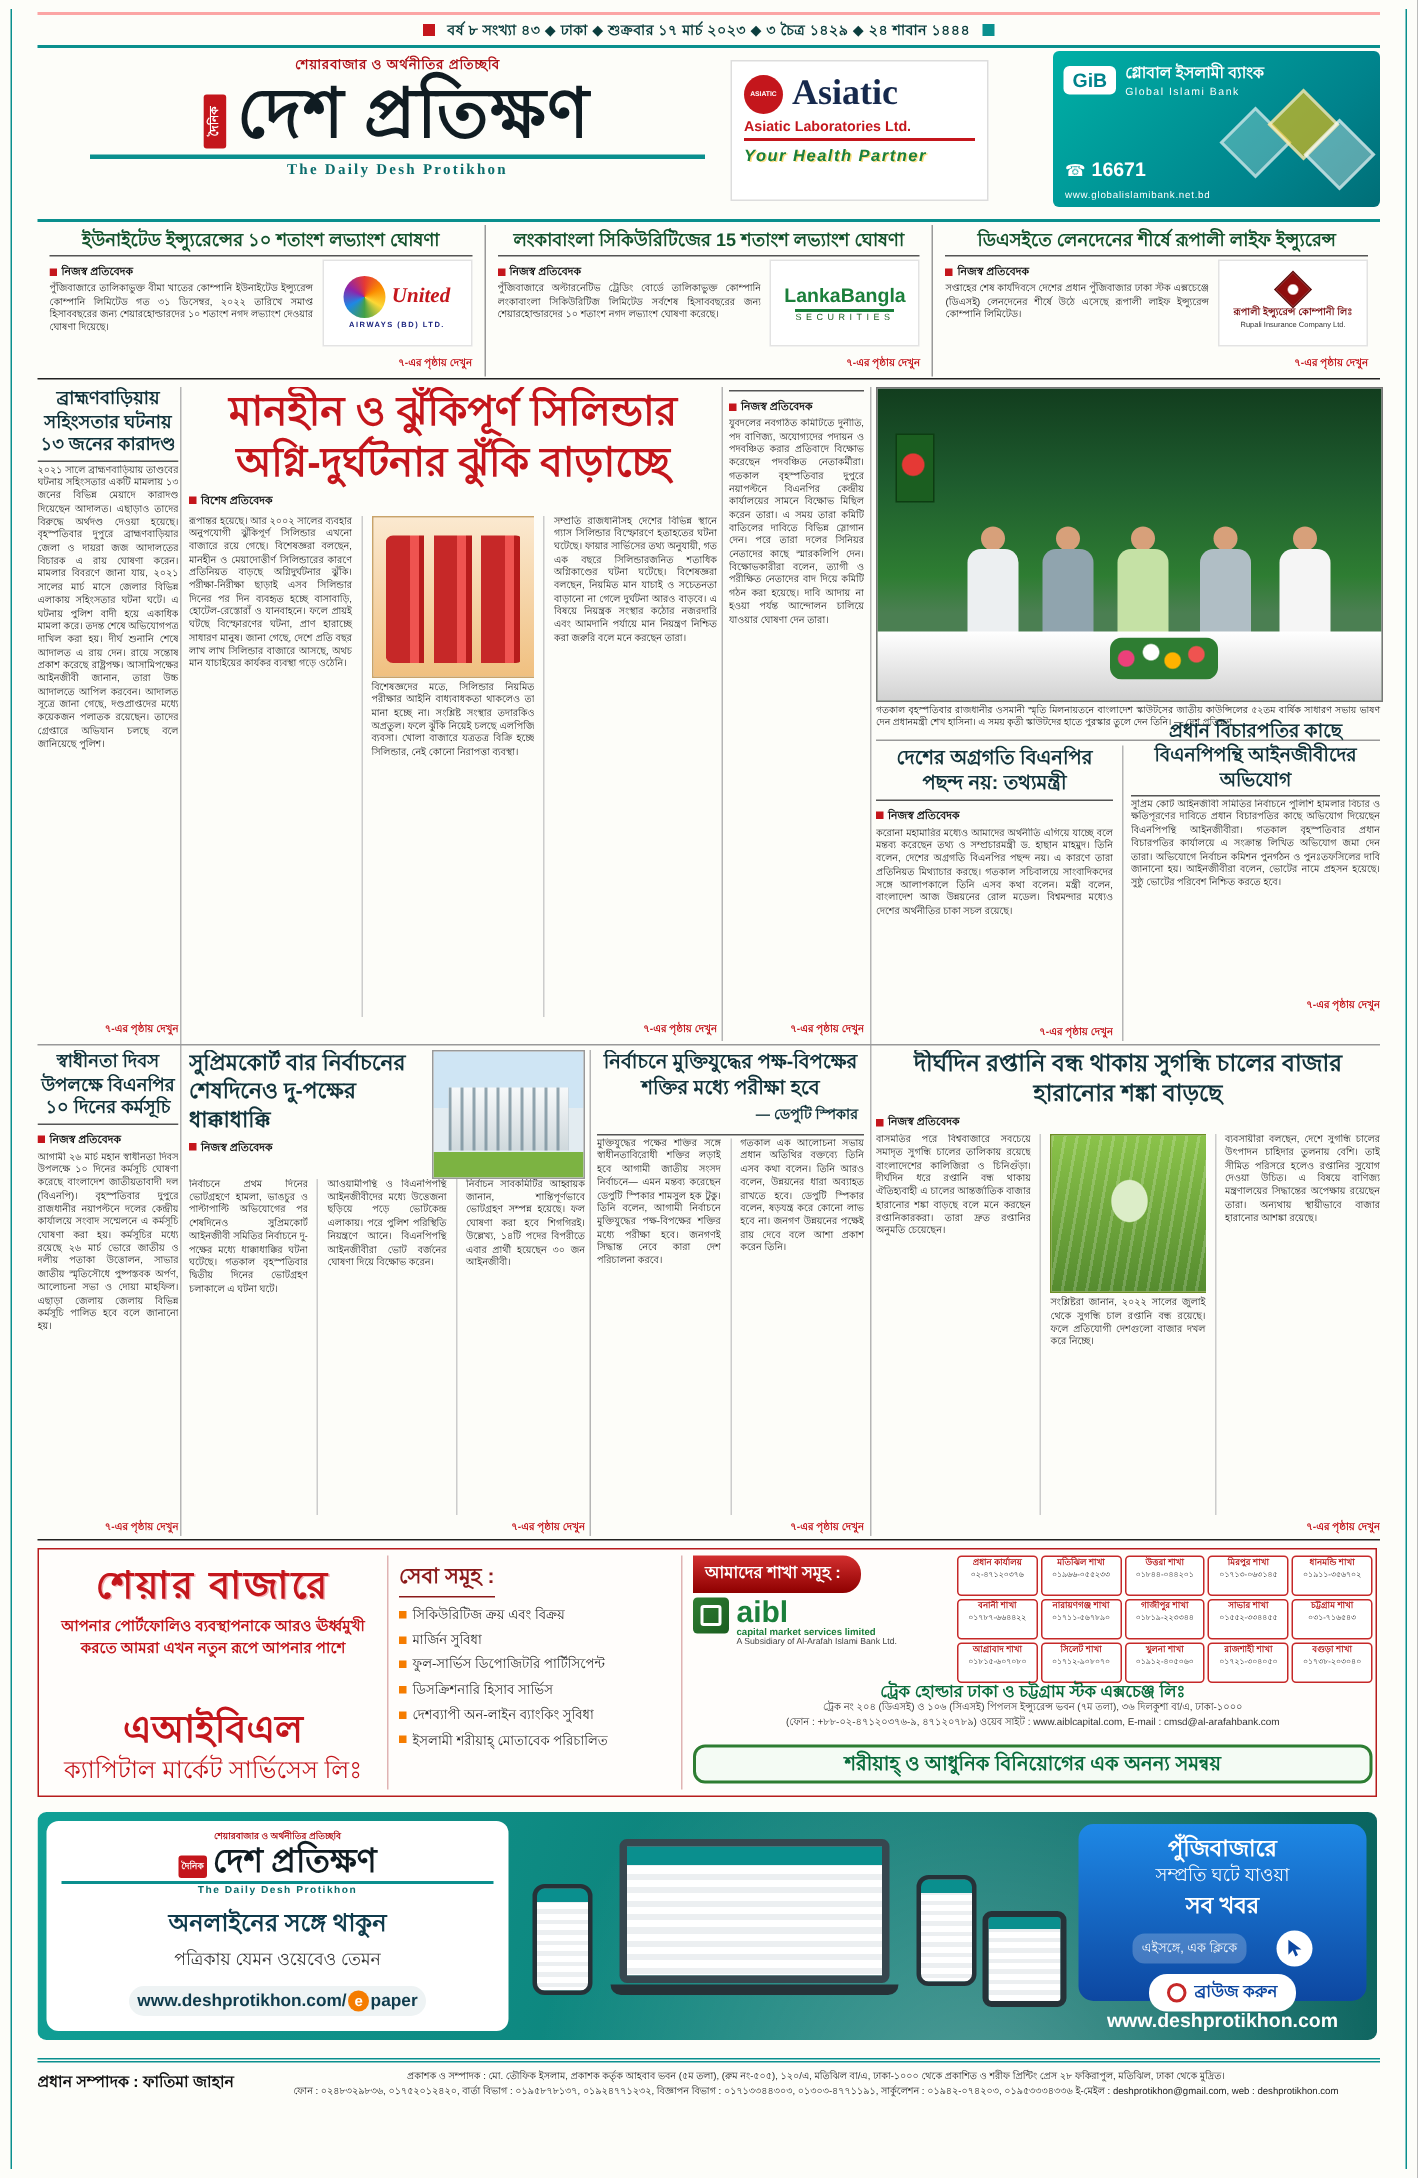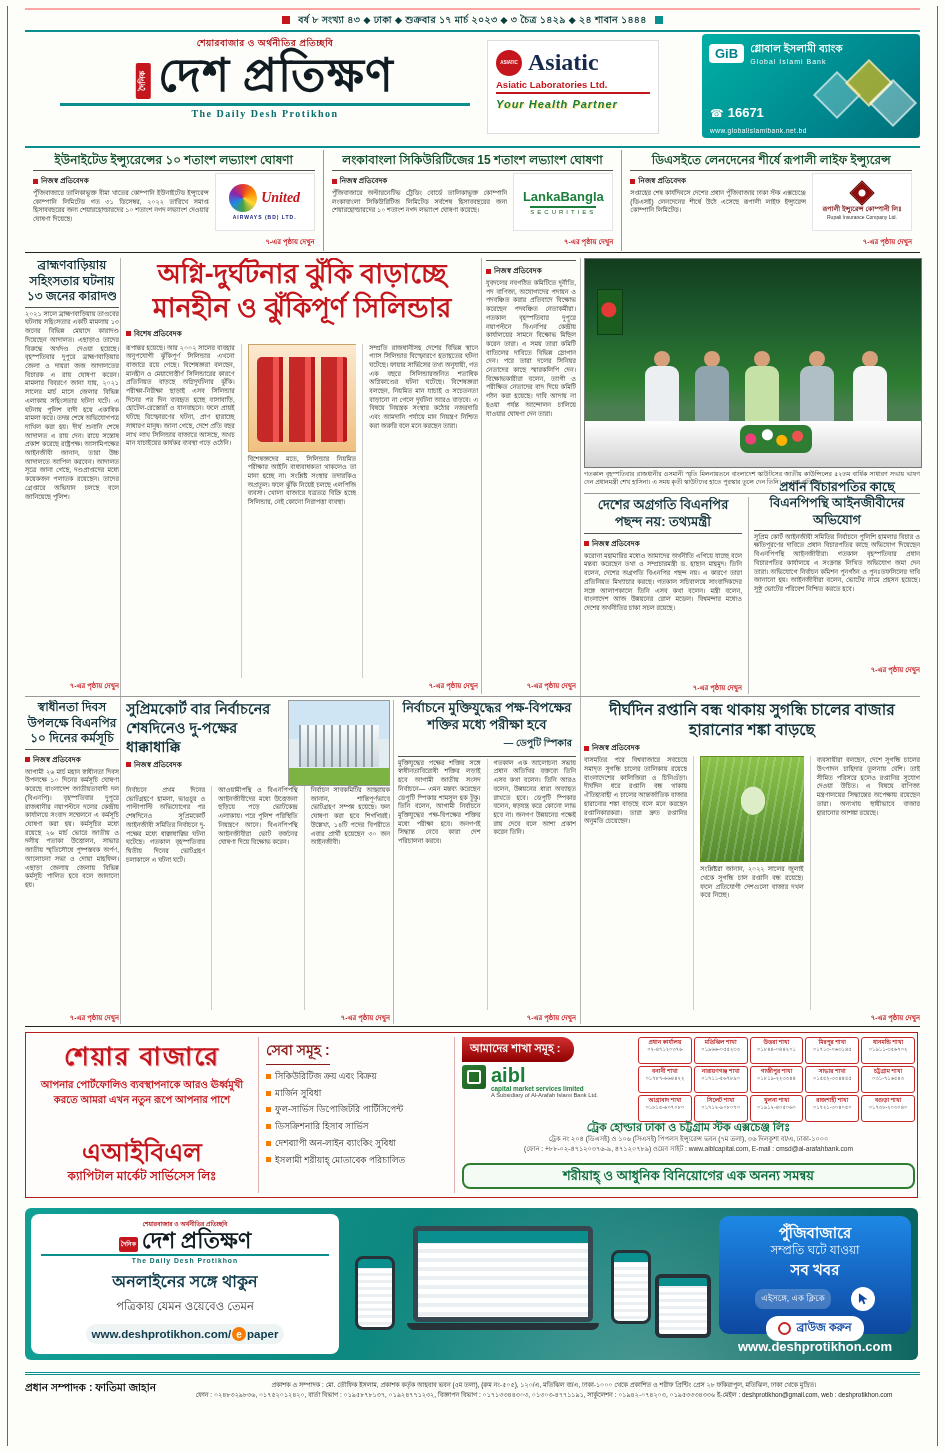--- a/index.html
+++ b/index.html
@@ -121,21 +121,21 @@
   .a8-ht{flex:1;min-width:0;}
   
   .aibl{position:absolute;left:25px;top:1032px;width:893px;height:166px;border:1.5px solid #b71c1c;background:#fffdfb;box-sizing:border-box;}
   .aibl .zl{position:absolute;left:232px;top:4px;height:156px;border-left:1px solid #e0b3b3;}
   .aibl .zl2{position:absolute;left:428px;top:4px;height:156px;border-left:1px solid #e0b3b3;}
   .sb-title{position:absolute;left:6px;top:4px;width:220px;text-align:center;font-size:25px;font-weight:bold;
             color:#c4161c;letter-spacing:2px;text-shadow:1px 1px 0 #f3b6ba;}
   .sb-pitch{position:absolute;left:10px;top:44px;width:212px;text-align:center;font-size:10px;font-weight:bold;
             color:#c4161c;line-height:1.5;}
   .sb-brand{position:absolute;left:10px;top:100px;width:212px;text-align:center;font-size:25px;font-weight:bold;color:#c4161c;}
-  .sb-brand2{position:absolute;left:10px;top:134px;width:212px;text-align:center;font-size:12px;font-weight:bold;color:#c4161c;}
+  .sb-brand2{position:absolute;left:10px;top:134px;width:212px;text-align:center;font-size:16px;font-weight:normal;color:#c4161c;}
   .sv{position:absolute;left:240px;top:6px;width:184px;}
   .sv-title{font-size:14px;font-weight:bold;color:#8b1a1a;border-bottom:1.5px solid #8b1a1a;display:inline-block;
             padding-bottom:1px;margin-bottom:3px;}
   .sv-item{display:flex;align-items:center;gap:4px;font-size:8.8px;font-weight:normal;color:#2b2b2b;line-height:1.9;}
   .sv-item::before{content:"";width:5px;height:5px;background:#f57c00;flex:0 0 auto;}
   .br-bar{position:absolute;left:436px;top:4px;background:linear-gradient(#d32f2f,#8e0000);color:#fff;font-size:11px;
           font-weight:bold;padding:3px 14px 3px 8px;border-radius:0 12px 12px 0;}
   .aibl-logo{position:absolute;left:436px;top:32px;width:170px;display:flex;gap:5px;align-items:flex-start;}
   .aibl-ic{width:24px;height:24px;background:linear-gradient(135deg,#2e7d32,#1b5e20);border-radius:3px;position:relative;flex:0 0 auto;}
   .aibl-ic::before{content:"";position:absolute;left:5px;top:5px;right:5px;bottom:5px;border:2px solid #fff;border-radius:2px;}
@@ -313,22 +313,22 @@
   <div class="hl-line" style="left:25px;top:1026px;width:895px;border-top:1.5px solid #222;"></div>
 
   <div class="art" style="left:25px;top:258px;width:94px;height:434px;">
     <div class="hl-s" style="font-size:12px;">ব্রাহ্মণবাড়িয়ায় সহিংসতার ঘটনায় ১৩ জনের কারাদণ্ড</div>
     <div class="rule"></div>
     <div class="bt body-fill">২০২১ সালে ব্রাহ্মণবাড়িয়ায় তাণ্ডবের ঘটনায় সহিংসতার একটি মামলায় ১৩ জনের বিভিন্ন মেয়াদে কারাদণ্ড দিয়েছেন আদালত। এছাড়াও তাদের বিরুদ্ধে অর্থদণ্ড দেওয়া হয়েছে। বৃহস্পতিবার দুপুরে ব্রাহ্মণবাড়িয়ার জেলা ও দায়রা জজ আদালতের বিচারক এ রায় ঘোষণা করেন। মামলার বিবরণে জানা যায়, ২০২১ সালের মার্চ মাসে জেলার বিভিন্ন এলাকায় সহিংসতার ঘটনা ঘটে। এ ঘটনায় পুলিশ বাদী হয়ে একাধিক মামলা করে। তদন্ত শেষে অভিযোগপত্র দাখিল করা হয়। দীর্ঘ শুনানি শেষে আদালত এ রায় দেন। রায়ে সন্তোষ প্রকাশ করেছে রাষ্ট্রপক্ষ। আসামিপক্ষের আইনজীবী জানান, তারা উচ্চ আদালতে আপিল করবেন। আদালত সূত্রে জানা গেছে, দণ্ডপ্রাপ্তদের মধ্যে কয়েকজন পলাতক রয়েছেন। তাদের গ্রেপ্তারে অভিযান চলছে বলে জানিয়েছে পুলিশ।</div>
     <div class="cont">৭-এর পৃষ্ঠায় দেখুন</div>
   </div>
 
   <div class="art" style="left:126px;top:258px;width:352px;height:434px;">
+    <div class="lead-hl">মানহীন ও ঝুঁকিপূর্ণ সিলিন্ডার</div>
     <div class="lead-hl">অগ্নি-দুর্ঘটনার ঝুঁকি বাড়াচ্ছে</div>
-    <div class="lead-hl">মানহীন ও ঝুঁকিপূর্ণ সিলিন্ডার</div>
     <div class="byl">বিশেষ প্রতিবেদক</div>
     <div class="lead-cols">
       <div class="lead-col bt">রূপান্তর হয়েছে। আর ২০০২ সালের ব্যবহার অনুপযোগী ঝুঁকিপূর্ণ সিলিন্ডার এখনো বাজারে রয়ে গেছে। বিশেষজ্ঞরা বলছেন, মানহীন ও মেয়াদোত্তীর্ণ সিলিন্ডারের কারণে প্রতিনিয়ত বাড়ছে অগ্নিদুর্ঘটনার ঝুঁকি। পরীক্ষা-নিরীক্ষা ছাড়াই এসব সিলিন্ডার দিনের পর দিন ব্যবহৃত হচ্ছে বাসাবাড়ি, হোটেল-রেস্তোরাঁ ও যানবাহনে। ফলে প্রায়ই ঘটছে বিস্ফোরণের ঘটনা, প্রাণ হারাচ্ছে সাধারণ মানুষ। জানা গেছে, দেশে প্রতি বছর লাখ লাখ সিলিন্ডার বাজারে আসছে, অথচ মান যাচাইয়ের কার্যকর ব্যবস্থা গড়ে ওঠেনি।</div>
       <div class="lead-col">
         <div class="img-cyl"></div>
         <div class="bt">বিশেষজ্ঞদের মতে, সিলিন্ডার নিয়মিত পরীক্ষার আইনি বাধ্যবাধকতা থাকলেও তা মানা হচ্ছে না। সংশ্লিষ্ট সংস্থার তদারকিও অপ্রতুল। ফলে ঝুঁকি নিয়েই চলছে এলপিজি ব্যবসা। খোলা বাজারে যত্রতত্র বিক্রি হচ্ছে সিলিন্ডার, নেই কোনো নিরাপত্তা ব্যবস্থা।</div>
       </div>
       <div class="lead-col bt">সম্প্রতি রাজধানীসহ দেশের বিভিন্ন স্থানে গ্যাস সিলিন্ডার বিস্ফোরণে হতাহতের ঘটনা ঘটেছে। ফায়ার সার্ভিসের তথ্য অনুযায়ী, গত এক বছরে সিলিন্ডারজনিত শতাধিক অগ্নিকাণ্ডের ঘটনা ঘটেছে। বিশেষজ্ঞরা বলছেন, নিয়মিত মান যাচাই ও সচেতনতা বাড়ানো না গেলে দুর্ঘটনা আরও বাড়বে। এ বিষয়ে নিয়ন্ত্রক সংস্থার কঠোর নজরদারি এবং আমদানি পর্যায়ে মান নিয়ন্ত্রণ নিশ্চিত করা জরুরি বলে মনে করছেন তারা।</div>
     </div>
     <div class="cont">৭-এর পৃষ্ঠায় দেখুন</div>

